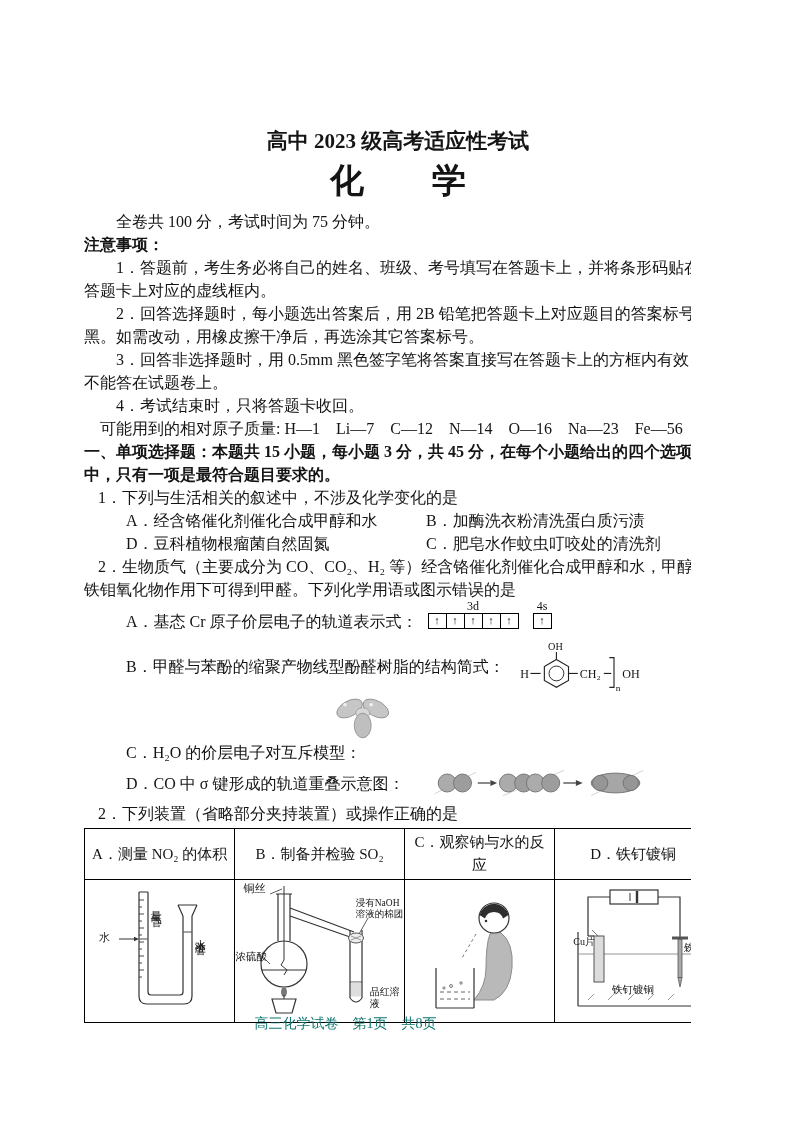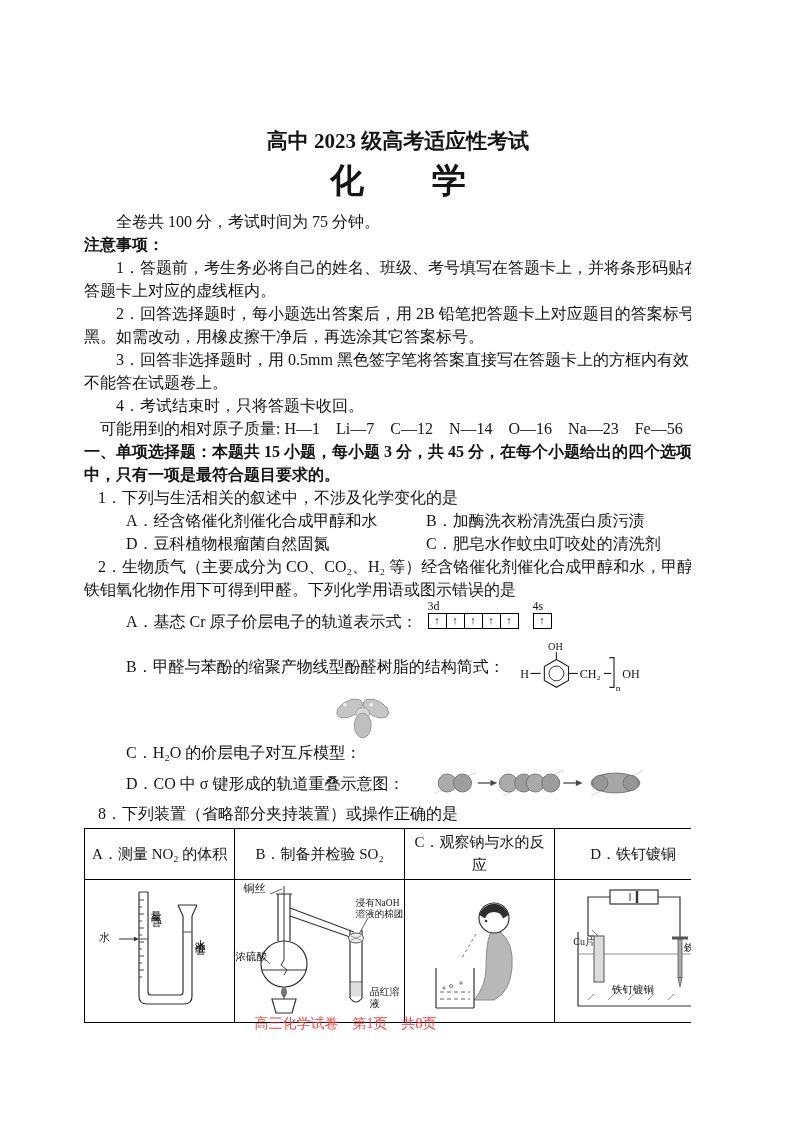--- a/index.html
+++ b/index.html
@@ -16,38 +16,38 @@
   p{margin:0;}
   .opt-grid{display:grid;grid-template-columns:300px 1fr;padding-left:42px;}
   .opt-grid span{display:block;}
   .optline{display:flex;align-items:center;padding-left:42px;}
   .h40{height:40px;}
   .h50{height:50px;}
   .h38{height:38px;gap:17px;}
   .optc-text{padding-left:42px;}
   .balloon-row{padding-left:244px;height:50px;display:flex;align-items:flex-end;}
   .orbital{display:inline-flex;align-items:flex-end;gap:14px;margin-left:10px;transform:translateY(-7px);}
-  .orb-group{display:flex;flex-direction:column;gap:1px;}
+  .orb-group{display:flex;flex-direction:column;align-items:center;gap:1px;}
   .orb-label{font-size:12px;line-height:12px;}
   .cells{display:flex;}
   .cell{width:19px;height:16px;border:1px solid #000;margin-left:-1px;display:flex;
         align-items:center;justify-content:center;font-size:11px;line-height:1;}
   .cells .cell:first-child{margin-left:0;}
   .struct{margin-left:8px;}
   .overlap{margin-left:10px;}
   .q3-table{width:100%;border-collapse:collapse;table-layout:fixed;margin-top:3px;}
   .q3-table td{border:1.6px solid #000;}
   td.hd{height:31px;text-align:center;font-size:15px;vertical-align:middle;padding:2px 3px;}
   td.fig{height:141px;vertical-align:middle;}
   .figwrap{position:relative;width:100%;height:140px;}
   .figwrap svg{display:block;margin:2px auto 0;}
   .lbl{position:absolute;font-size:11px;line-height:1.2;white-space:nowrap;}
   .lbl.wrap{white-space:normal;}
   .vlbl{writing-mode:vertical-rl;letter-spacing:3px;}
-  .footer{position:absolute;left:0;width:100%;bottom:90px;text-align:center;font-size:14px;color:#ef4444;}
+  .footer{position:absolute;left:0;width:100%;bottom:90px;text-align:center;font-size:14px;color:#0f766e;}
   svg text{font-family:"Liberation Serif","DejaVu Serif",serif;fill:#141414;}
 </style>
 </head>
 <body>
 
 <div class="page">
   <div class="content">
 
     <div class="title">高中 2023 级高考适应性考试</div>
     <div class="subject">化　　学</div>
@@ -140,21 +140,21 @@
         <circle cx="116" cy="20" r="10" fill="#ababab" stroke="#6f6f6f"></circle>
         <circle cx="133" cy="20" r="10" fill="#9d9d9d" stroke="#6f6f6f"></circle>
         <line x1="147" y1="20" x2="161" y2="20" stroke="#444" stroke-width="1.4"></line>
         <polygon points="161,16.6 168.5,20 161,23.4" fill="#444"></polygon>
         <ellipse cx="205" cy="20" rx="27" ry="11" fill="#a6a6a6" stroke="#6f6f6f"></ellipse>
         <circle cx="188" cy="20" r="8.5" fill="#969696" stroke="#6f6f6f"></circle>
         <circle cx="222" cy="20" r="8.5" fill="#969696" stroke="#6f6f6f"></circle>
       </svg>
     </div>
 
-    <p class="stem">8．下列装置（省略部分夹持装置）或操作正确的是</p>
+    <p class="stem">2．下列装置（省略部分夹持装置）或操作正确的是</p>
 
     <table class="q3-table">
       <colgroup>
           <col style="width:24%">
           <col style="width:27%">
           <col style="width:24%">
           <col style="width:25%">
         </colgroup>
       <tbody>
           <tr>

